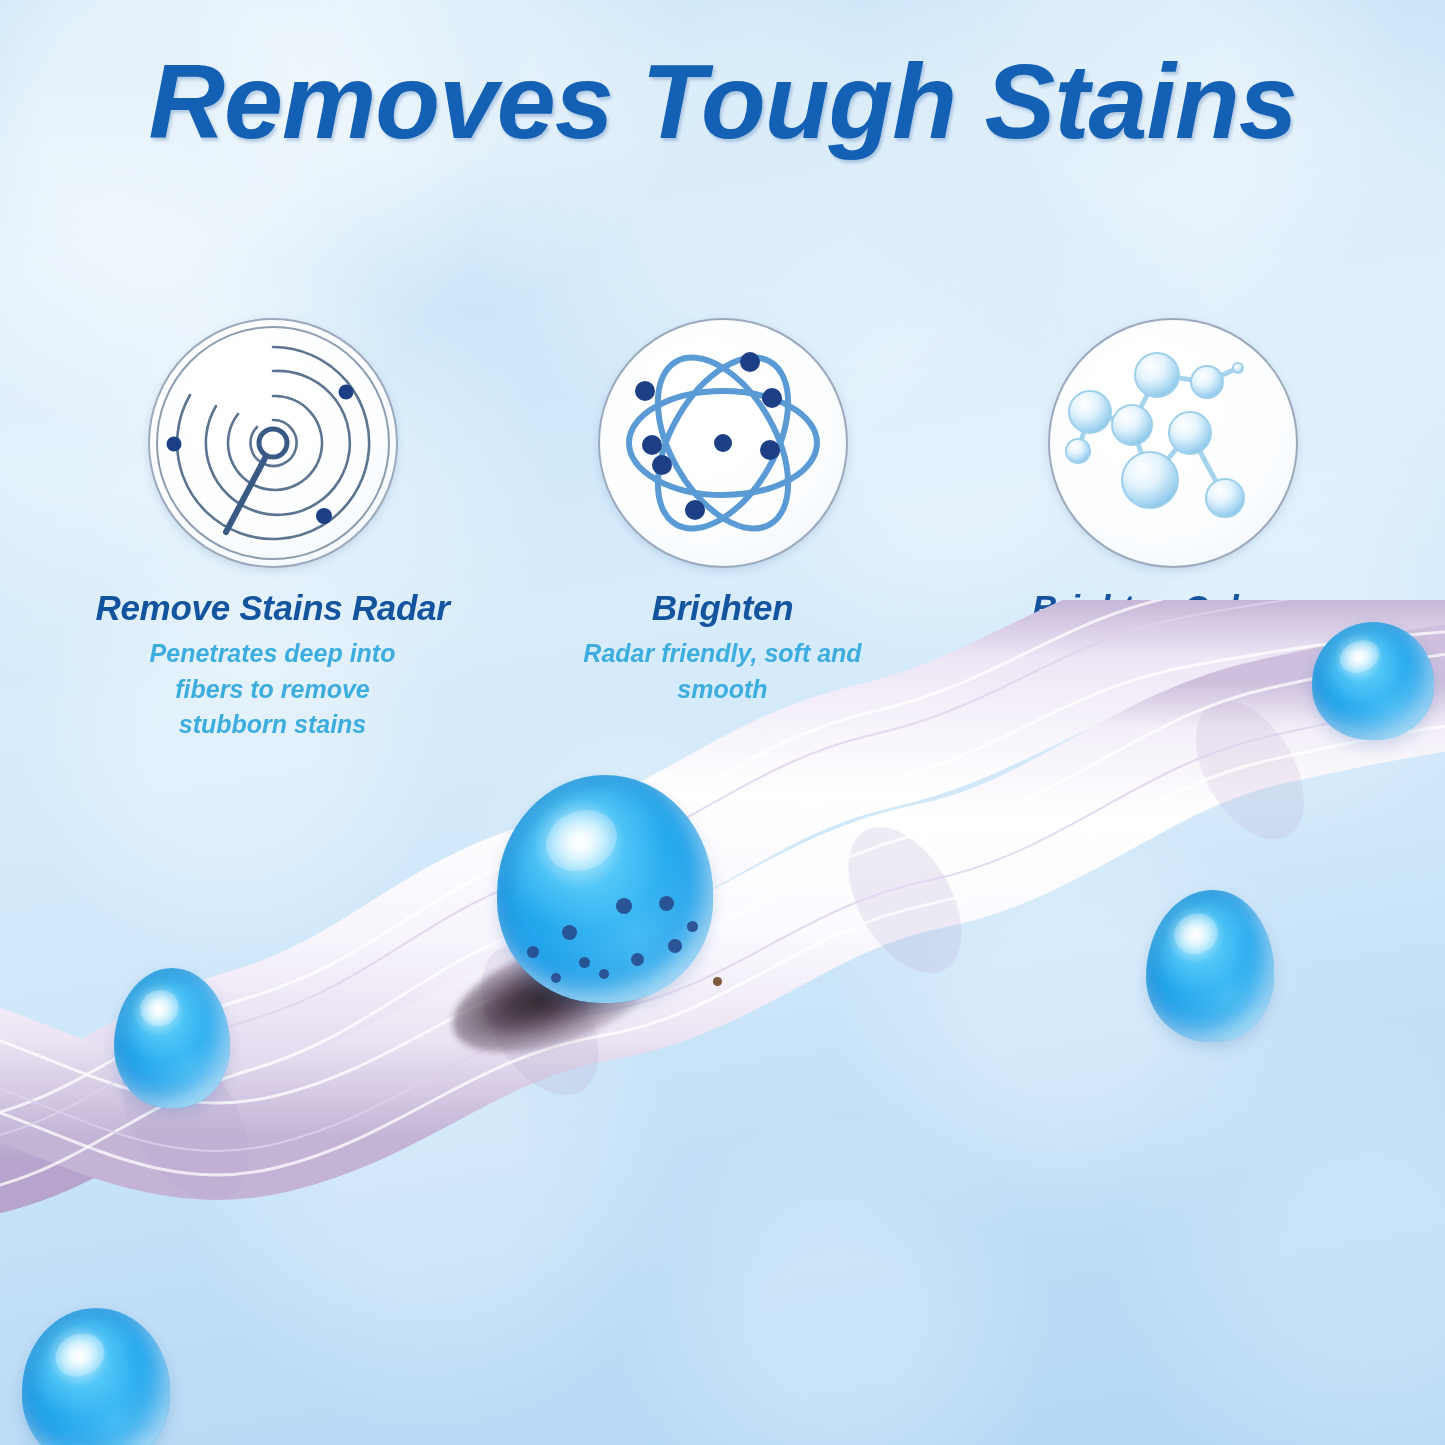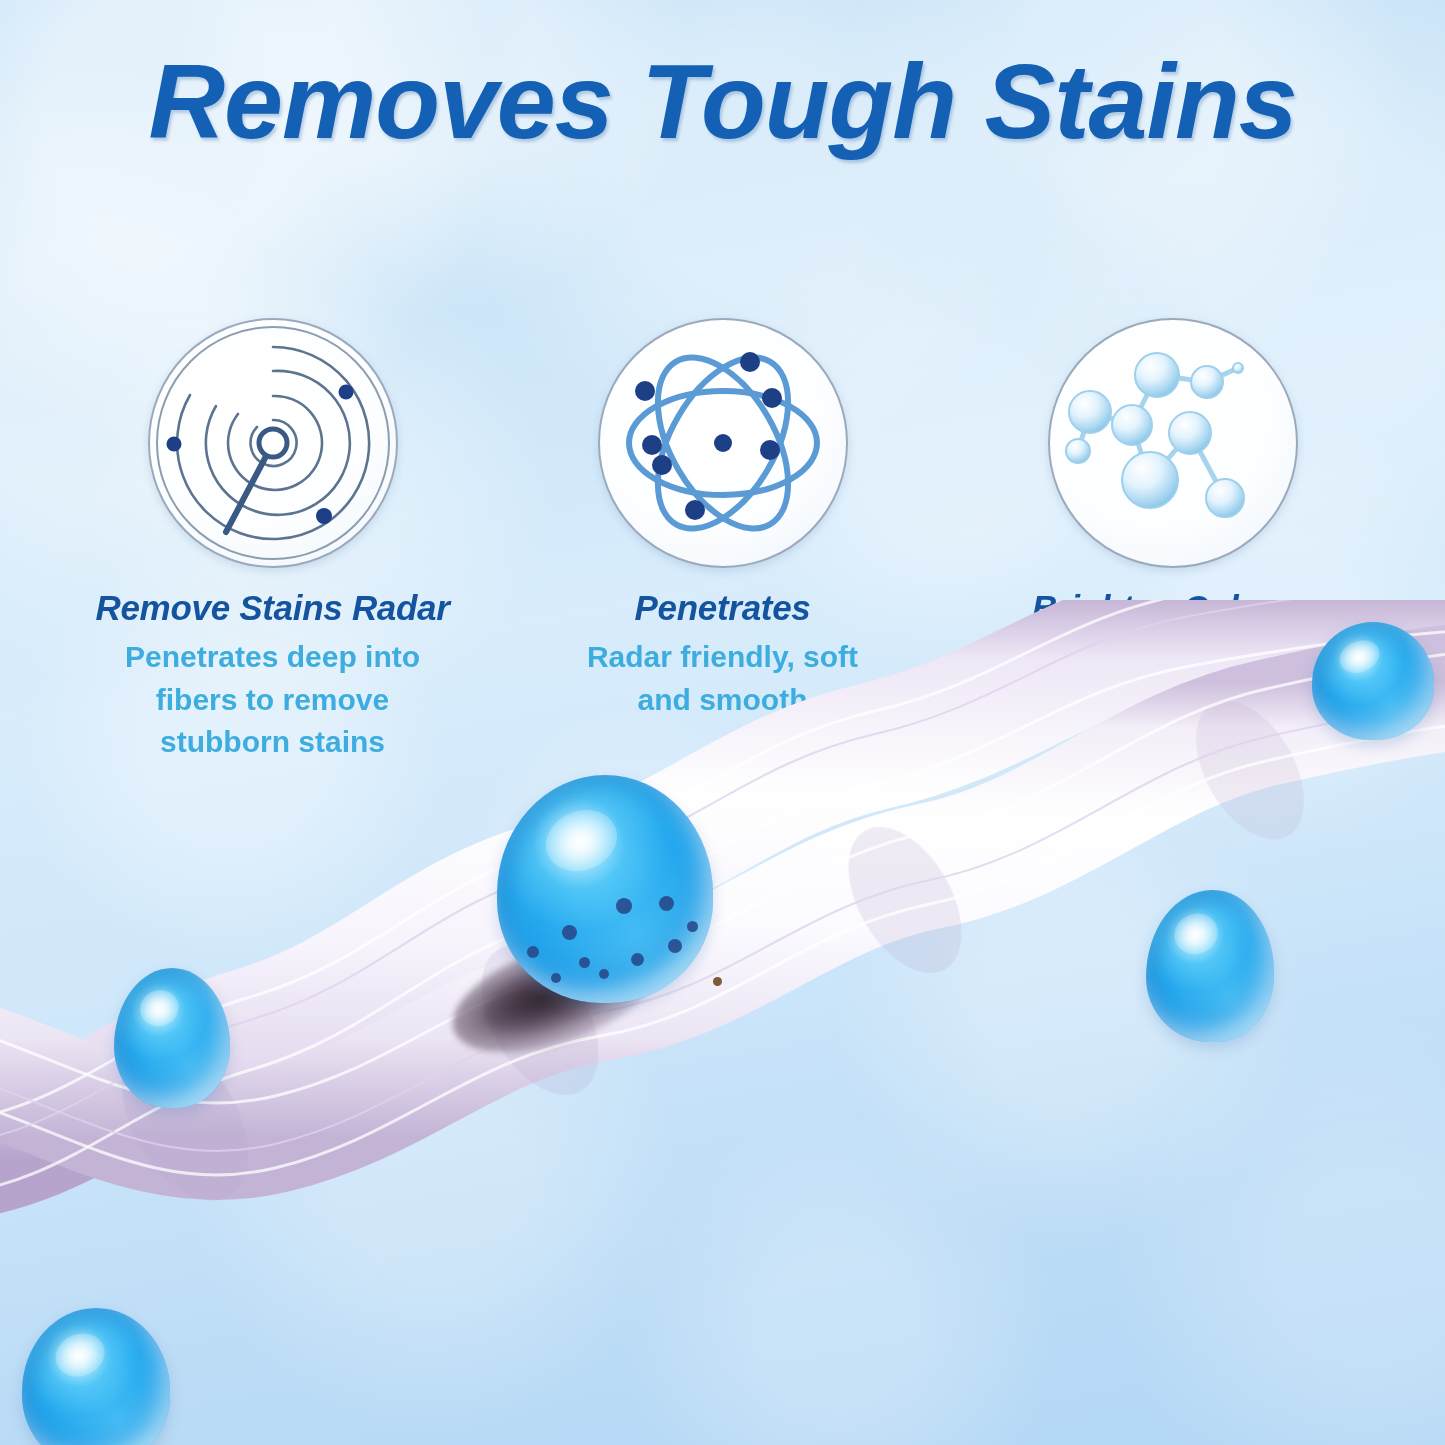--- a/index.html
+++ b/index.html
@@ -89,22 +89,23 @@
     font-size: 35px;
     font-weight: 700;
     font-style: italic;
     color: #14549f;
     text-align: center;
     letter-spacing: -.3px;
     white-space: nowrap;
   }
   .feature-desc {
     margin-top: 8px;
-    font-size: 30px;
+    font-size: 25px;
     font-weight: 700;
+    font-style: italic;
     color: #3cadde;
     text-align: center;
     line-height: 1.42;
     max-width: 300px;
   }
 
   
   .scene {
     position: absolute;
     left: 0;
@@ -202,21 +203,21 @@
           <circle cx="123" cy="123" r="9" fill="#1c3f86"></circle>
           <circle cx="150" cy="42" r="10" fill="#1c3f86"></circle>
           <circle cx="45" cy="71" r="10" fill="#1c3f86"></circle>
           <circle cx="172" cy="78" r="10" fill="#1c3f86"></circle>
           <circle cx="52" cy="125" r="10" fill="#1c3f86"></circle>
           <circle cx="62" cy="145" r="10" fill="#1c3f86"></circle>
           <circle cx="170" cy="130" r="10" fill="#1c3f86"></circle>
           <circle cx="95" cy="190" r="10" fill="#1c3f86"></circle>
         </svg>
       </div>
-      <div class="feature-title">Penetrates</div>
+      <div class="feature-title">Brighten</div>
       <div class="feature-desc">Radar friendly, soft and smooth</div>
     </div>
 
     <div class="feature">
       <div class="icon-circle">
         <svg width="246" height="246" viewBox="0 0 246 246">
           <defs>
             <radialGradient id="mol" cx="36%" cy="30%" r="72%">
               <stop offset="0%" stop-color="#ffffff"></stop>
               <stop offset="45%" stop-color="#e3f3fd"></stop>

